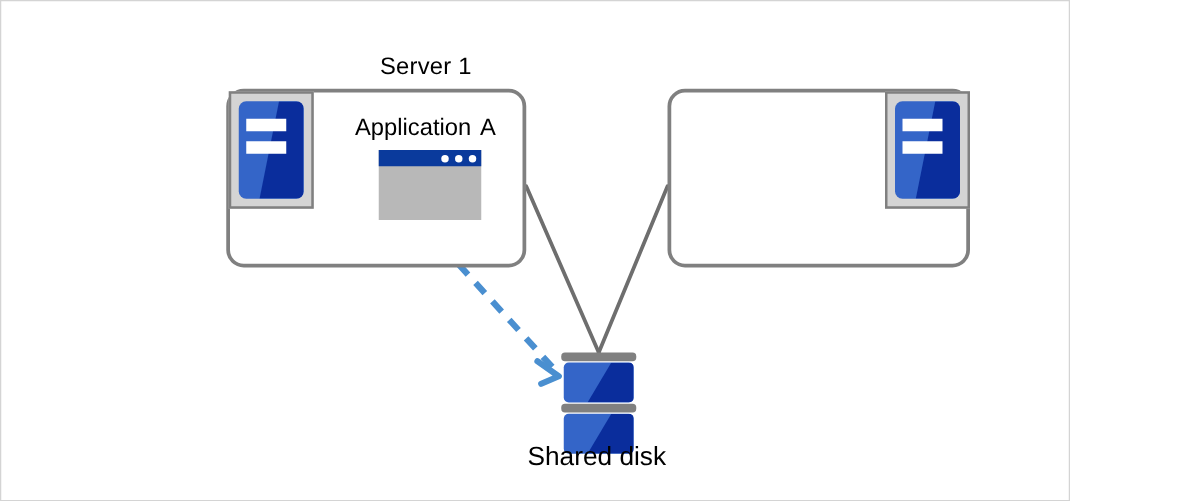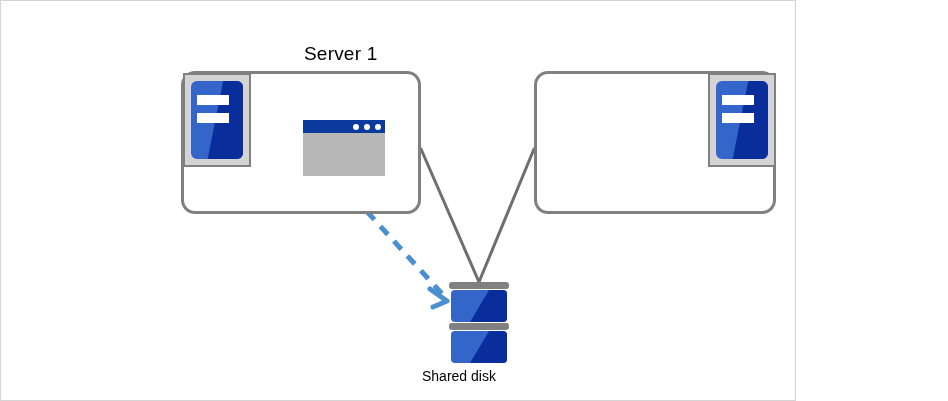--- a/index.html
+++ b/index.html
@@ -5,21 +5,21 @@
   html, body {
     margin: 0;
     padding: 0;
     background: #ffffff;
   }
   body {
     font-family: "Liberation Sans", sans-serif;
   }
   #canvas {
     position: relative;
-    width: 796px;
+    width: 856px;
     height: 401px;
     background: #ffffff;
     border: 1px solid #d4d4d4;
     box-sizing: border-box;
     overflow: hidden;
   }
 
   
   #wires {
     position: absolute;
@@ -164,22 +164,22 @@
     inset: 0;
     background: #0a2d9c;
     clip-path: polygon(68% 0%, 100% 0%, 100% 100%, 34% 100%);
   }
   .disk-block.k1 { top: 8px; }
   .disk-block.k2 { top: 49px; }
 
   #disk-label {
     position: absolute;
     left: 421px;
-    top: 367px;
-    font-size: 14px;
+    top: 353px;
+    font-size: 21px;
     color: #000000;
     white-space: nowrap;
   }
 </style>
 </head>
 <body>
 
 <div id="canvas">
 
   <svg id="wires" viewBox="0 0 948 401" width="948" height="401">
@@ -196,20 +196,21 @@
 
   <div class="server-box" id="server1-box"></div>
 
   <div class="server-icon" id="server1-icon">
     <div class="server-icon-body">
       <div class="server-icon-bar b1"></div>
       <div class="server-icon-bar b2"></div>
     </div>
   </div>
 
+  <div id="app-label"><span>Application</span><span class="gap"></span><span>A</span></div>
 
   <div id="app-icon">
     <div id="app-icon-titlebar">
       <span class="app-dot d1"></span>
       <span class="app-dot d2"></span>
       <span class="app-dot d3"></span>
     </div>
   </div>
 
 

